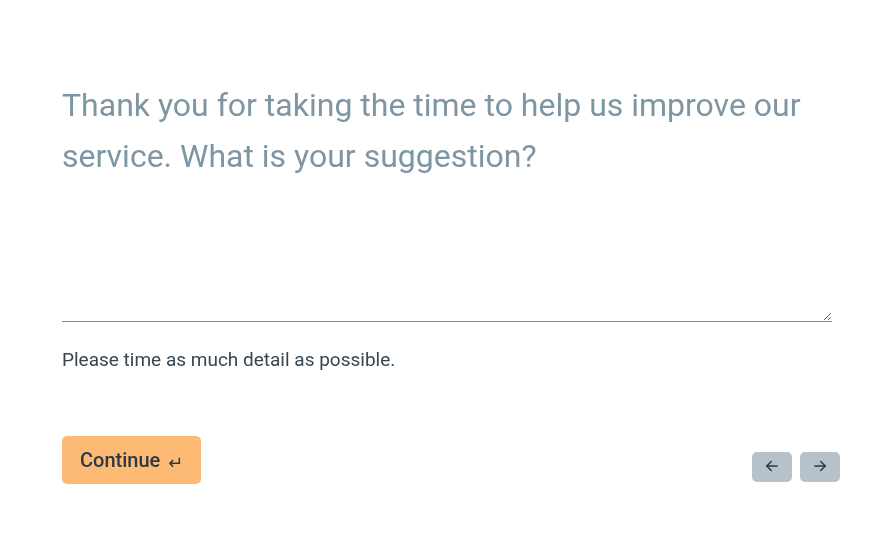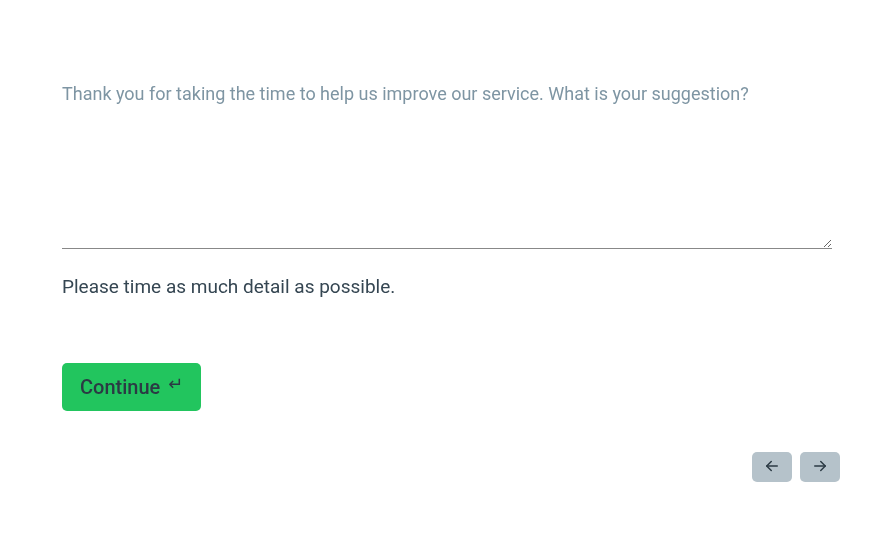--- a/index.html
+++ b/index.html
@@ -12,21 +12,21 @@
       background: #ffffff;
       width: 894px;
       height: 542px;
       position: relative;
       overflow: hidden;
     }
     .container {
       padding: 80px 62px 0 62px;
     }
     .question-text {
-      font-size: 18px;
+      font-size: 32px;
       line-height: 1.6;
       color: #7e95a3;
       font-weight: 400;
       margin-bottom: 40px;
     }
     .textarea-wrap {
       position: relative;
     }
     textarea.suggestion-input {
       width: 100%;
@@ -43,23 +43,23 @@
     }
     .helper-text {
       margin-top: 22px;
       font-size: 19px;
       color: #354652;
       font-weight: 400;
     }
     .continue-button {
       margin-top: 65px;
       display: inline-flex;
-      align-items: flex-start;
+      align-items: flex-end;
       gap: 8px;
-      background: #22c55e;
+      background: #fdba74;
       color: #2b3a44;
       border: none;
       border-radius: 5px;
       padding: 12px 18px;
       font-size: 20px;
       font-weight: 500;
       cursor: pointer;
       font-family: inherit;
     }
     .enter-glyph {

